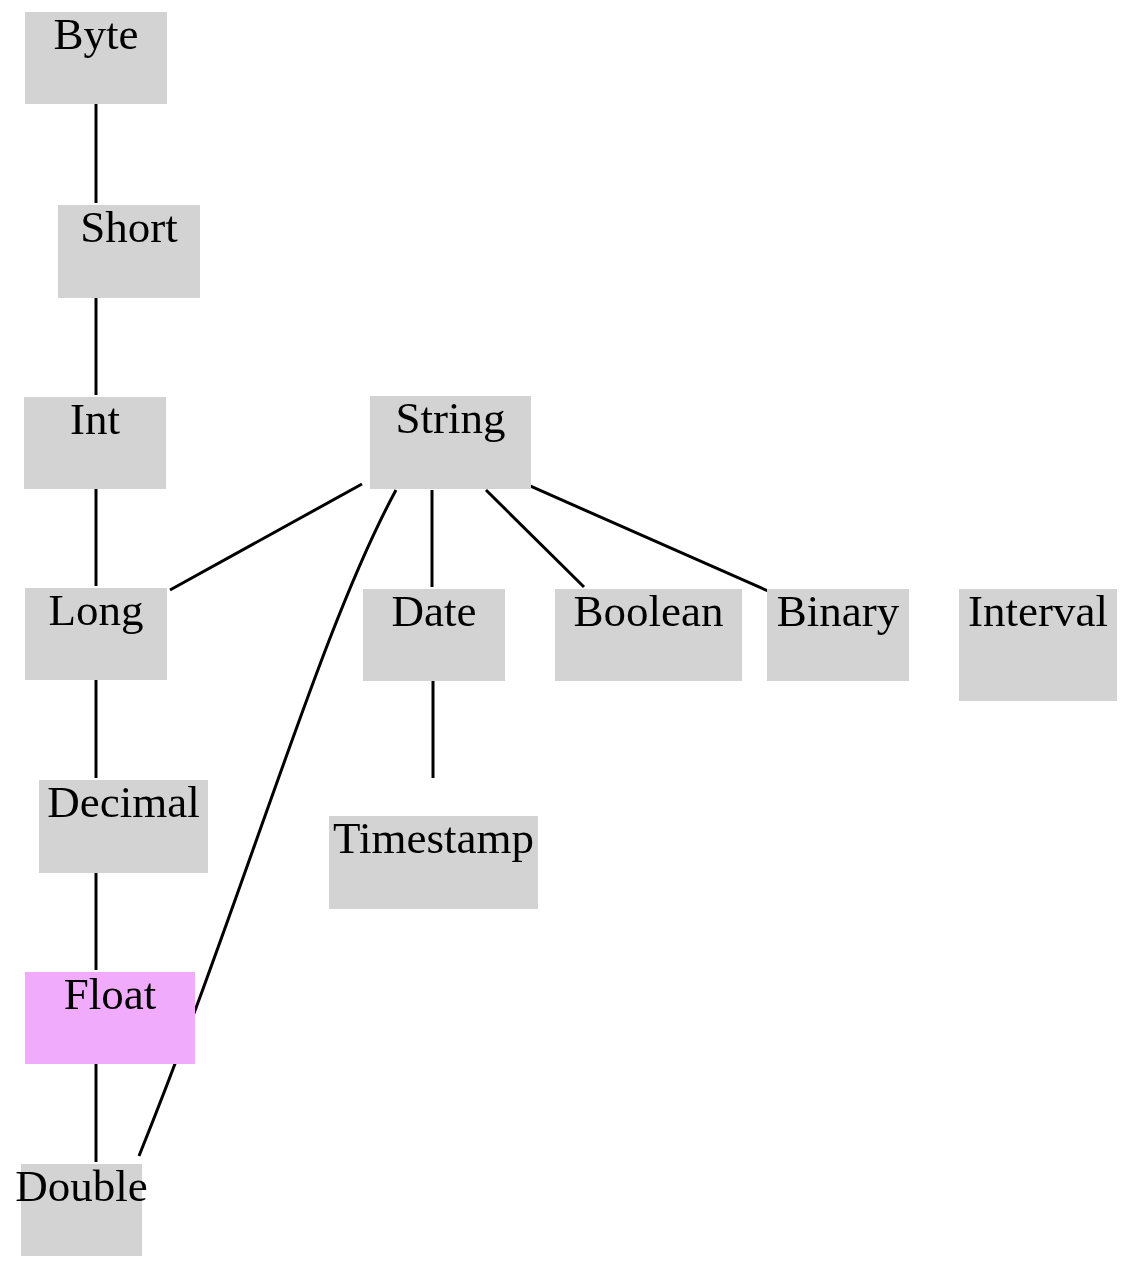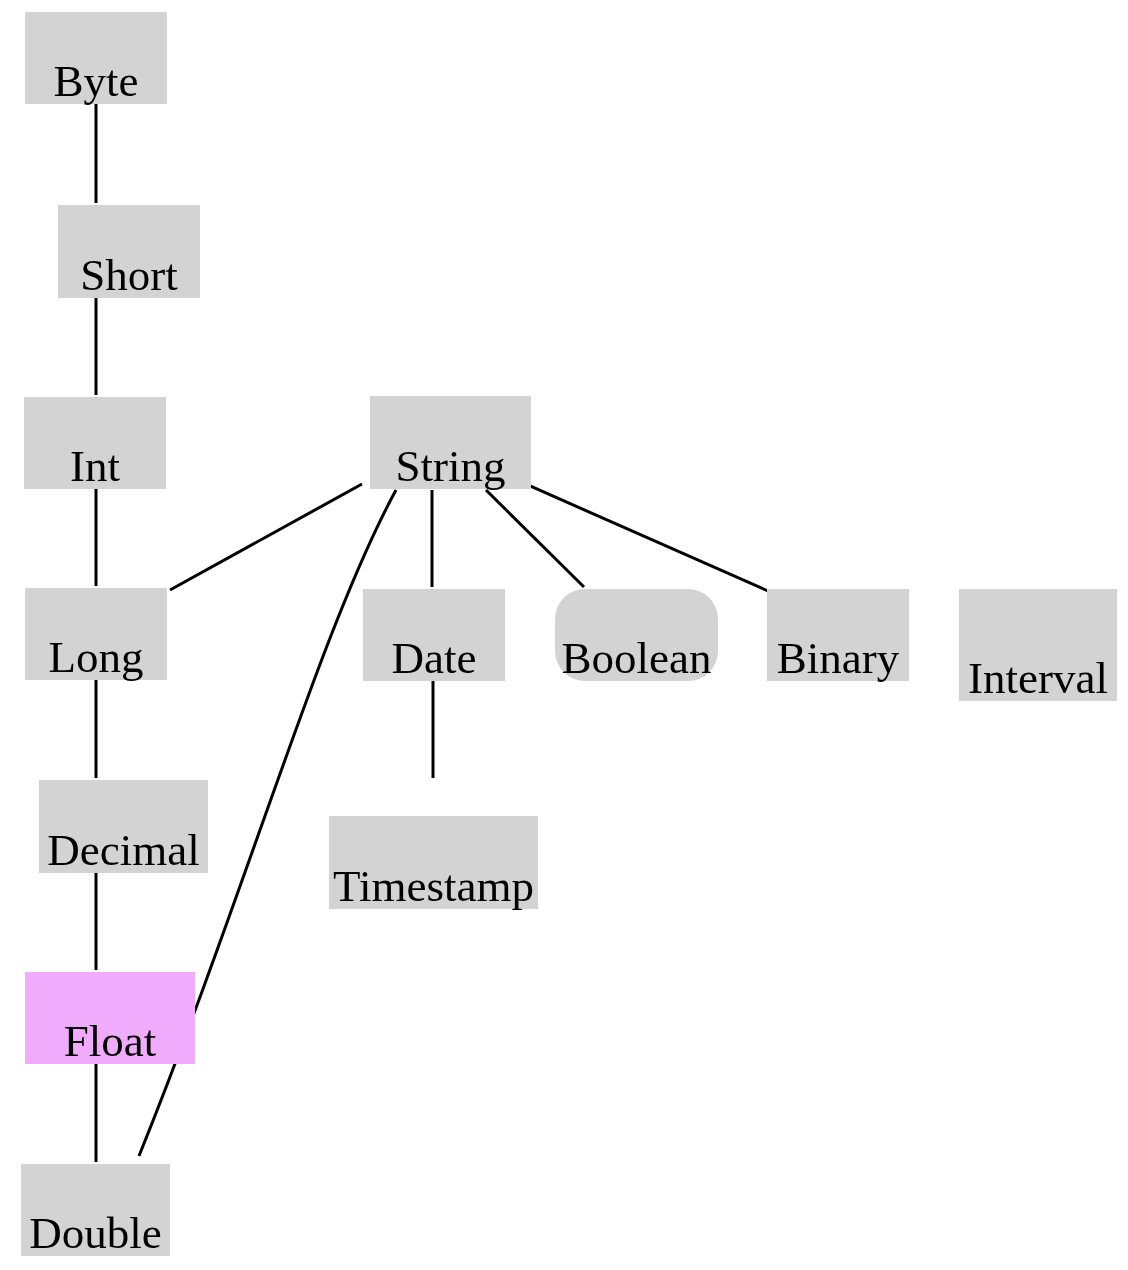--- a/index.html
+++ b/index.html
@@ -21,21 +21,21 @@
     top: 0;
     pointer-events: none;
   }
   .edges-layer path {
     fill: none;
     stroke-width: 3px;
   }
   .node {
     position: absolute;
     display: flex;
-    align-items: flex-end;
+    align-items: flex-start;
     justify-content: center;
     font-size: 45px;
     line-height: 1;
     color: #000000;
     box-sizing: border-box;
     white-space: nowrap;
   }
 </style>
 </head>
 <body>
@@ -74,33 +74,33 @@
       </div>
       <div class="node" style="left: 25px; top: 588px; width: 142px; height: 92px; background: rgb(211, 211, 211); color: rgb(0, 0, 0);">
         <span>Long</span>
       </div>
       <div class="node" style="left: 11px; top: 780px; width: 169px; height: 93px; background: rgb(211, 211, 211); color: rgb(0, 0, 0); margin-left: 28px;">
         <span>Decimal</span>
       </div>
       <div class="node" style="left: 25px; top: 972px; width: 170px; height: 92px; background: #f0abfc; color: rgb(0, 0, 0);">
         <span>Float</span>
       </div>
-      <div class="node" style="left: 21px; top: 1164px; width: 149px; height: 92px; background: rgb(211, 211, 211); color: rgb(0, 0, 0);">
+      <div class="node" style="left: 21px; top: 1164px; width: 121px; height: 92px; background: rgb(211, 211, 211); color: rgb(0, 0, 0);">
         <span>Double</span>
       </div>
       <div class="node" style="left: 370px; top: 396px; width: 161px; height: 93px; background: rgb(211, 211, 211); color: rgb(0, 0, 0);">
         <span>String</span>
       </div>
       <div class="node" style="left: 363px; top: 589px; width: 142px; height: 92px; background: rgb(211, 211, 211); color: rgb(0, 0, 0);">
         <span>Date</span>
       </div>
       <div class="node" style="left: 329px; top: 780px; width: 209px; height: 93px; background: rgb(211, 211, 211); color: rgb(0, 0, 0); margin-top: 36px;">
         <span>Timestamp</span>
       </div>
-      <div class="node" style="left: 555px; top: 589px; width: 163px; height: 92px; background: rgb(211, 211, 211); color: rgb(0, 0, 0); border-radius: 30px;">
+      <div class="node" style="left: 555px; top: 589px; width: 187px; height: 92px; background: rgb(211, 211, 211); color: rgb(0, 0, 0);">
         <span>Boolean</span>
       </div>
       <div class="node" style="left: 767px; top: 589px; width: 142px; height: 92px; background: rgb(211, 211, 211); color: rgb(0, 0, 0);">
         <span>Binary</span>
       </div>
       <div class="node" style="left: 959px; top: 589px; width: 158px; height: 112px; background: rgb(211, 211, 211); color: rgb(0, 0, 0);">
         <span>Interval</span>
       </div>
     </div>
 </div>

